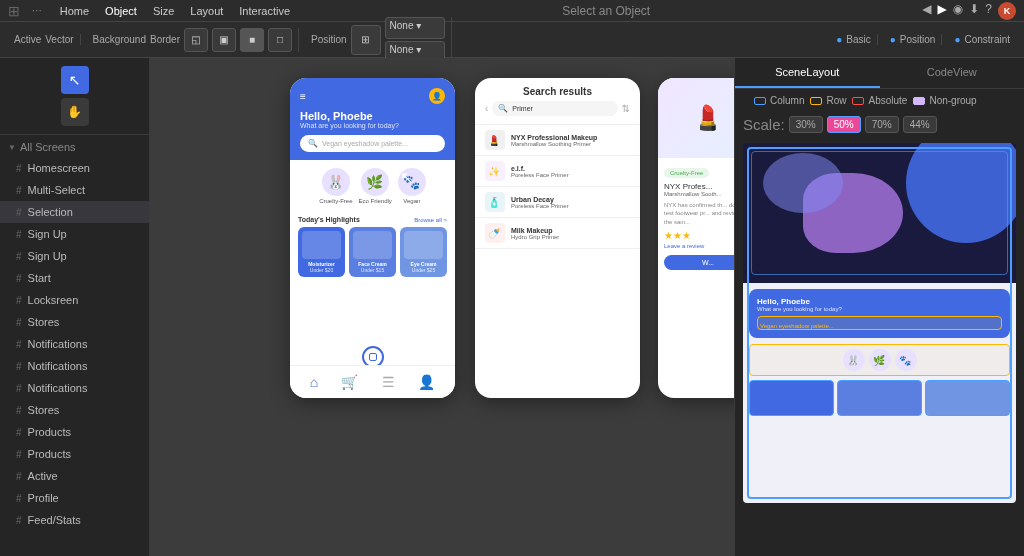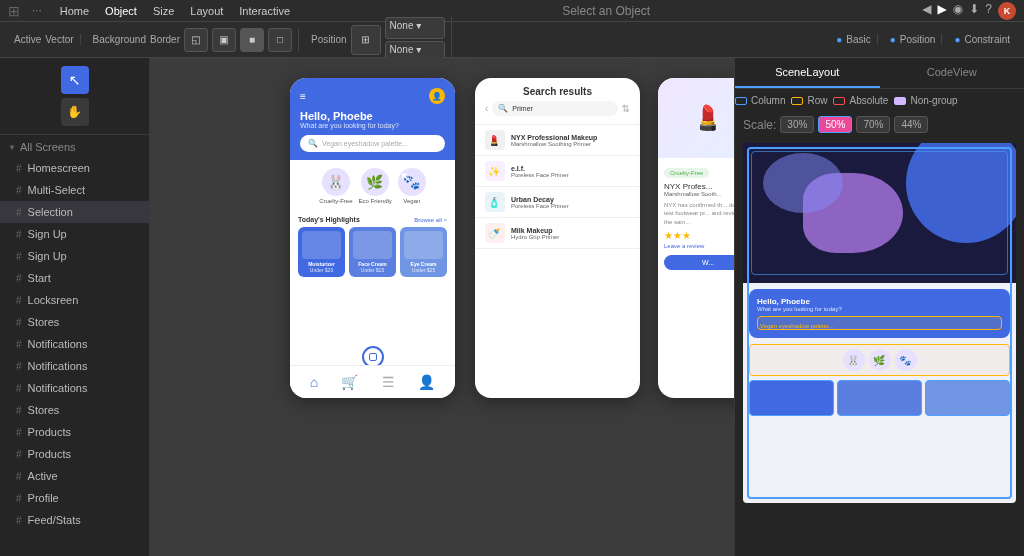--- a/index.html
+++ b/index.html
@@ -34,21 +34,21 @@
     .sidebar-chevron { color: #666; font-size: 8px; }
 
     
     .canvas { flex: 1; background: #3c3c3c; position: relative; overflow: hidden; display: flex; align-items: center; justify-content: center; }
 
     
     .right-panel { width: 290px; background: #252526; border-left: 1px solid #3a3a3a; flex-shrink: 0; overflow-y: auto; }
     .right-panel-tabs { display: flex; border-bottom: 1px solid #3a3a3a; }
     .right-tab { flex: 1; text-align: center; padding: 8px; font-size: 11px; color: #888; cursor: pointer; border-bottom: 2px solid transparent; }
     .right-tab.active { color: #fff; border-bottom: 2px solid #4d9fff; }
-    .panel-legend { display: flex; flex-wrap: wrap; gap: 6px; padding: 6px 0; }
+    .panel-legend { display: flex; flex-wrap: wrap; gap: 6px; padding: 6px 19px; }
     .legend-item { display: flex; align-items: center; gap: 4px; font-size: 10px; color: #aaa; }
     .legend-dot { width: 12px; height: 8px; border-radius: 2px; border: 1.5px solid; }
     .scale-row { display: flex; gap: 4px; padding: 4px 8px; align-items: center; }
     .scale-btn { padding: 2px 6px; border: 1px solid #555; border-radius: 3px; background: #3a3a3a; color: #aaa; font-size: 10px; cursor: pointer; }
     .scale-btn.active { background: #ec4899; color: white; border-color: #4d9fff; }
 
     
     .preview-area { margin: 6px 8px; background: #1a1a2e; border-radius: 4px; overflow: hidden; position: relative; height: 360px; }
 
     
@@ -396,21 +396,21 @@
         <div class="legend-dot" style="border-color:#ff4d4d;background:transparent;"></div>
         <span>Absolute</span>
       </div>
       <div class="legend-item">
         <div class="legend-dot" style="border-color:#d4b8ff;background:#d4b8ff;"></div>
         <span>Non-group</span>
       </div>
     </div>
 
     <div class="scale-row">
-      <span style="color:#888;font-size:12px;">Scale:</span>
+      <span style="color:#888;font-size:15px;">Scale:</span>
       <button class="scale-btn">30%</button>
       <button class="scale-btn active">50%</button>
       <button class="scale-btn">70%</button>
       <button class="scale-btn">44%</button>
     </div>
 
     <div class="preview-area">
 
       <div style="position:absolute;inset:4px;border:2px solid #4d9fff;border-radius:4px;pointer-events:none;z-index:10;"></div>
 

